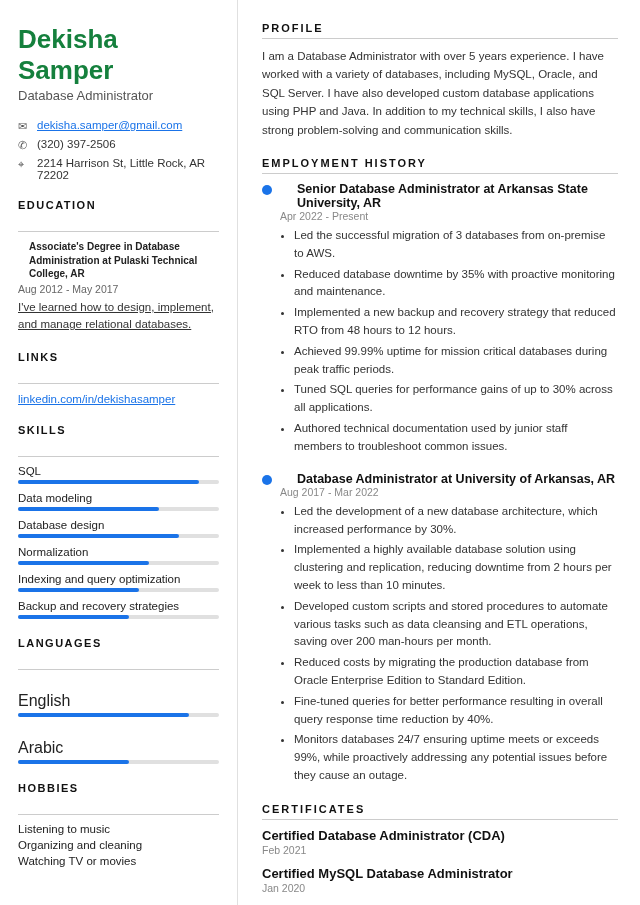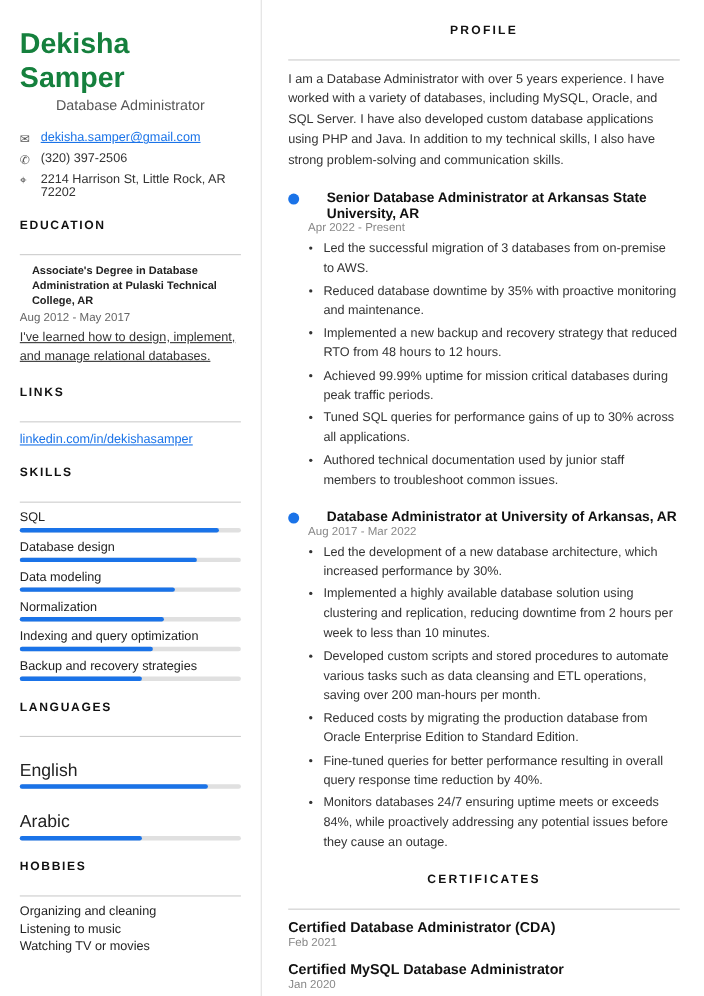--- a/index.html
+++ b/index.html
@@ -7,21 +7,21 @@
 
     
     .sidebar {
       width: 238px;
       min-width: 238px;
       background: #fff;
       padding: 24px 18px 24px 18px;
       border-right: 1px solid #e0e0e0;
     }
     .name { font-size: 26px; font-weight: 700; color: #15803d; line-height: 1.2; }
-    .job-title { font-size: 13px; color: #555; margin-top: 2px; margin-bottom: 16px; text-align: center; }
+    .job-title { font-size: 13px; color: #555; margin-top: 2px; margin-bottom: 16px; }
     .contact-item { display: flex; align-items: flex-start; gap: 6px; margin-bottom: 5px; font-size: 11.5px; color: #333; }
     .contact-item a { color: #1a73e8; text-decoration: underline; }
     .contact-icon { color: #555; margin-top: 1px; font-size: 11px; min-width: 13px; }
 
     .section-title {
       font-size: 11px;
       font-weight: 700;
       letter-spacing: 1.5px;
       text-transform: uppercase;
       color: #111;
@@ -59,23 +59,22 @@
     }
 
     .main-section-title {
       font-size: 11px;
       font-weight: 700;
       letter-spacing: 2px;
       text-transform: uppercase;
       color: #111;
       margin-top: 0;
       margin-bottom: 8px;
-      padding-bottom: 20px;
+      padding-bottom: 4px;
       border-bottom: 1.5px solid #ccc;
-      text-align: center;
     }
 
     
     .profile-text { font-size: 11.5px; color: #333; line-height: 1.6; margin-bottom: 18px; }
 
     
     .job-entry { margin-bottom: 16px; }
     .job-title-line { font-size: 12.5px; font-weight: 700; color: #111; display: flex; align-items: flex-start; gap: 25px; }
     .job-dot { width: 10px; height: 10px; min-width: 10px; border-radius: 50%; background: #1a73e8; margin-top: 3px; }
     .job-date { font-size: 10.5px; color: #888; margin-left: 18px; margin-bottom: 5px; }
@@ -121,29 +120,29 @@
 
   <div class="section-title">SKILLS</div>
   <div id="skills-container">
       <div class="skill-item">
     <div class="skill-name">SQL</div>
     <div class="skill-bar-bg">
       <div class="skill-bar-fill" style="width:90%"></div>
     </div>
   </div>
       <div class="skill-item">
+    <div class="skill-name">Data modeling</div>
+    <div class="skill-bar-bg">
+      <div class="skill-bar-fill" style="width:70%"></div>
+    </div>
+  </div>
+      <div class="skill-item">
     <div class="skill-name">Database design</div>
     <div class="skill-bar-bg">
       <div class="skill-bar-fill" style="width:80%"></div>
-    </div>
-  </div>
-      <div class="skill-item">
-    <div class="skill-name">Data modeling</div>
-    <div class="skill-bar-bg">
-      <div class="skill-bar-fill" style="width:70%"></div>
     </div>
   </div>
       <div class="skill-item">
     <div class="skill-name">Normalization</div>
     <div class="skill-bar-bg">
       <div class="skill-bar-fill" style="width:65%"></div>
     </div>
   </div>
       <div class="skill-item">
     <div class="skill-name">Indexing and query optimization</div>
@@ -170,31 +169,32 @@
       <div class="lang-item">
     <div class="lang-name">Arabic</div>
     <div class="skill-bar-bg">
       <div class="skill-bar-fill" style="width:55%"></div>
     </div>
   </div>
     </div>
 
   <div class="section-title">HOBBIES</div>
   <div id="hobbies-container">
+      <div class="hobby-item">Listening to music</div>
       <div class="hobby-item">Organizing and cleaning</div>
-      <div class="hobby-item">Listening to music</div>
       <div class="hobby-item">Watching TV or movies</div>
     </div>
 </div>
 
 <div class="main">
 
   <div class="main-section-title">PROFILE</div>
   <div class="profile-text">I am a Database Administrator with over 5 years experience. I have worked with a variety of databases, including MySQL, Oracle, and SQL Server. I have also developed custom database applications using PHP and Java. In addition to my technical skills, I also have strong problem-solving and communication skills.</div>
 
+  <div class="main-section-title section-gap">EMPLOYMENT HISTORY</div>
   <div id="jobs-container">
       <div class="job-entry">
     <div class="job-title-line">
       <span class="job-dot"></span>
       <span><strong>Senior Database Administrator at Arkansas State University, AR</strong></span>
     </div>
     <div class="job-date">Apr 2022 - Present</div>
     <ul class="job-bullets">
           <li>Led the successful migration of 3 databases from on-premise to AWS.</li>
           <li>Reduced database downtime by 35% with proactive monitoring and maintenance.</li>
@@ -209,21 +209,21 @@
       <span class="job-dot"></span>
       <span><strong>Database Administrator at University of Arkansas, AR</strong></span>
     </div>
     <div class="job-date">Aug 2017 - Mar 2022</div>
     <ul class="job-bullets">
           <li>Led the development of a new database architecture, which increased performance by 30%.</li>
           <li>Implemented a highly available database solution using clustering and replication, reducing downtime from 2 hours per week to less than 10 minutes.</li>
           <li>Developed custom scripts and stored procedures to automate various tasks such as data cleansing and ETL operations, saving over 200 man-hours per month.</li>
           <li>Reduced costs by migrating the production database from Oracle Enterprise Edition to Standard Edition.</li>
           <li>Fine-tuned queries for better performance resulting in overall query response time reduction by 40%.</li>
-          <li>Monitors databases 24/7 ensuring uptime meets or exceeds 84%, while proactively addressing any potential issues before they cause an outage.</li>
+          <li>Monitors databases 24/7 ensuring uptime meets or exceeds 99%, while proactively addressing any potential issues before they cause an outage.</li>
         </ul>
   </div>
     </div>
 
   <div class="main-section-title section-gap">CERTIFICATES</div>
   <div id="certs-container">
       <div class="cert-entry">
     <div class="cert-name">Certified Database Administrator (CDA)</div>
     <div class="cert-date">Feb 2021</div>
   </div>

